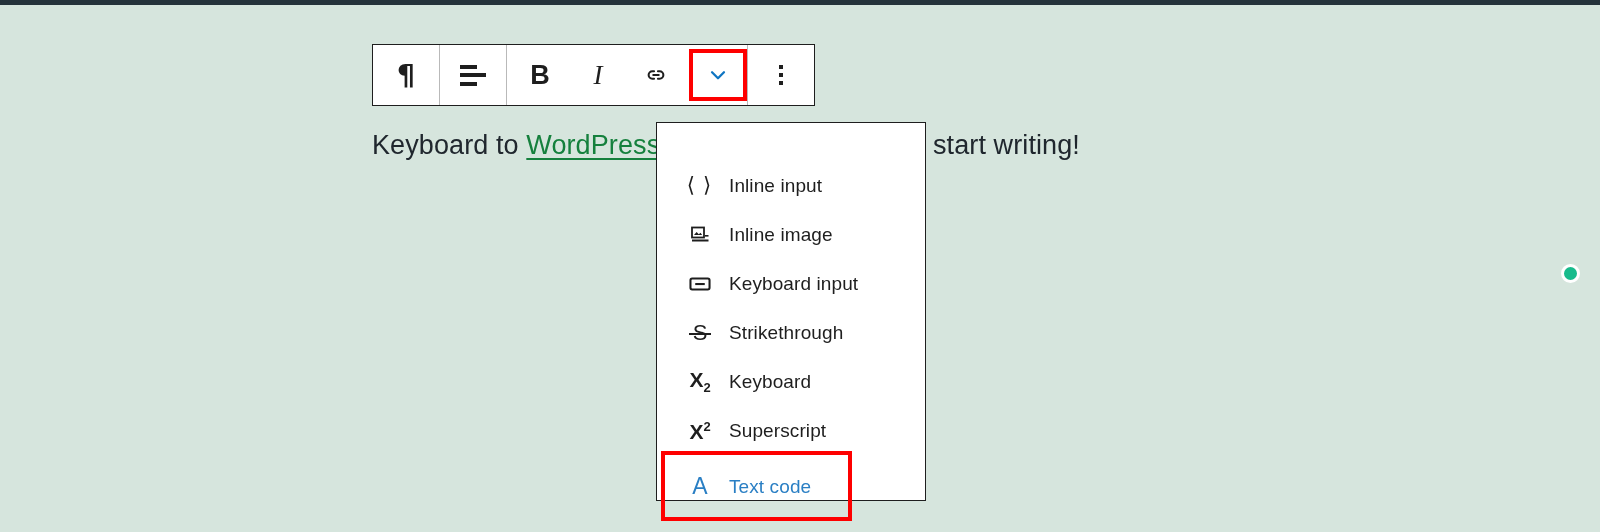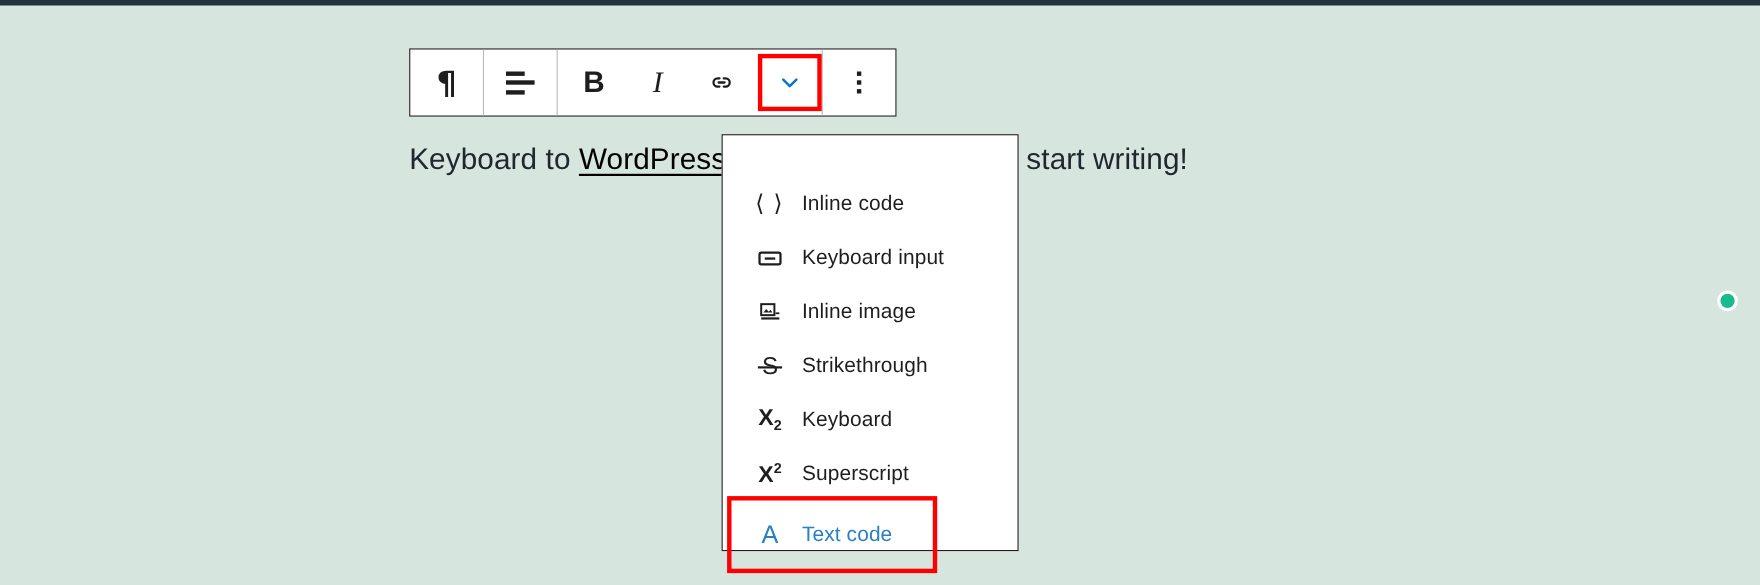--- a/index.html
+++ b/index.html
@@ -34,21 +34,21 @@
     font-size: 27px;
     line-height: 46px;
     color: #20272e;
     letter-spacing: 0.1px;
     white-space: pre-wrap;
   }
   #post-content .wp-link {
     text-decoration: underline;
     text-decoration-thickness: 2px;
     text-underline-offset: 4px;
-    color: #000000;
+    color: #15803d;
   }
 
   
   #block-toolbar {
     position: absolute;
     left: 372px;
     top: 44px;
     height: 62px;
     display: flex;
     align-items: stretch;
@@ -319,47 +319,47 @@
 
 </div>
 
 <div id="format-dropdown">
   <div id="menu-list">
 
     <div class="menu-item">
       <span class="menu-ico">
         <span class="ico-anglebrackets">⟨ ⟩</span>
       </span>
-      <span class="menu-label">Inline code</span>
-    </div>
-
-    <div class="menu-item">
-      <span class="menu-ico">
-        <svg width="26" height="26" viewBox="0 0 24 24">
-          <rect x="3.2" y="7" width="17.6" height="10" rx="1.6" fill="none" stroke="#1e1e1e" stroke-width="1.9"></rect>
-          <rect x="7.6" y="11.1" width="8.8" height="1.9" fill="#1e1e1e"></rect>
-        </svg>
-      </span>
-      <span class="menu-label">Keyboard input</span>
+      <span class="menu-label">Inline input</span>
     </div>
 
     <div class="menu-item">
       <span class="menu-ico">
         <svg width="24" height="24" viewBox="0 0 24 24">
           <rect x="4" y="4.5" width="12" height="10" fill="none" stroke="#1e1e1e" stroke-width="1.8"></rect>
           <path d="M6 12l2.6-3 2.2 2.3 1.7-1.6 1.6 2.3z" fill="#1e1e1e"></path>
           <rect x="17" y="12" width="3.5" height="1.6" fill="#1e1e1e"></rect>
           <rect x="4" y="16.5" width="16.5" height="2" fill="#1e1e1e"></rect>
         </svg>
       </span>
       <span class="menu-label">Inline image</span>
     </div>
 
     <div class="menu-item">
       <span class="menu-ico">
+        <svg width="26" height="26" viewBox="0 0 24 24">
+          <rect x="3.2" y="7" width="17.6" height="10" rx="1.6" fill="none" stroke="#1e1e1e" stroke-width="1.9"></rect>
+          <rect x="7.6" y="11.1" width="8.8" height="1.9" fill="#1e1e1e"></rect>
+        </svg>
+      </span>
+      <span class="menu-label">Keyboard input</span>
+    </div>
+
+    <div class="menu-item">
+      <span class="menu-ico">
         <span class="ico-strike">S</span>
       </span>
       <span class="menu-label">Strikethrough</span>
     </div>
 
     <div class="menu-item">
       <span class="menu-ico">
         <span class="ico-sub">X<sub>2</sub></span>
       </span>
       <span class="menu-label">Keyboard</span>

